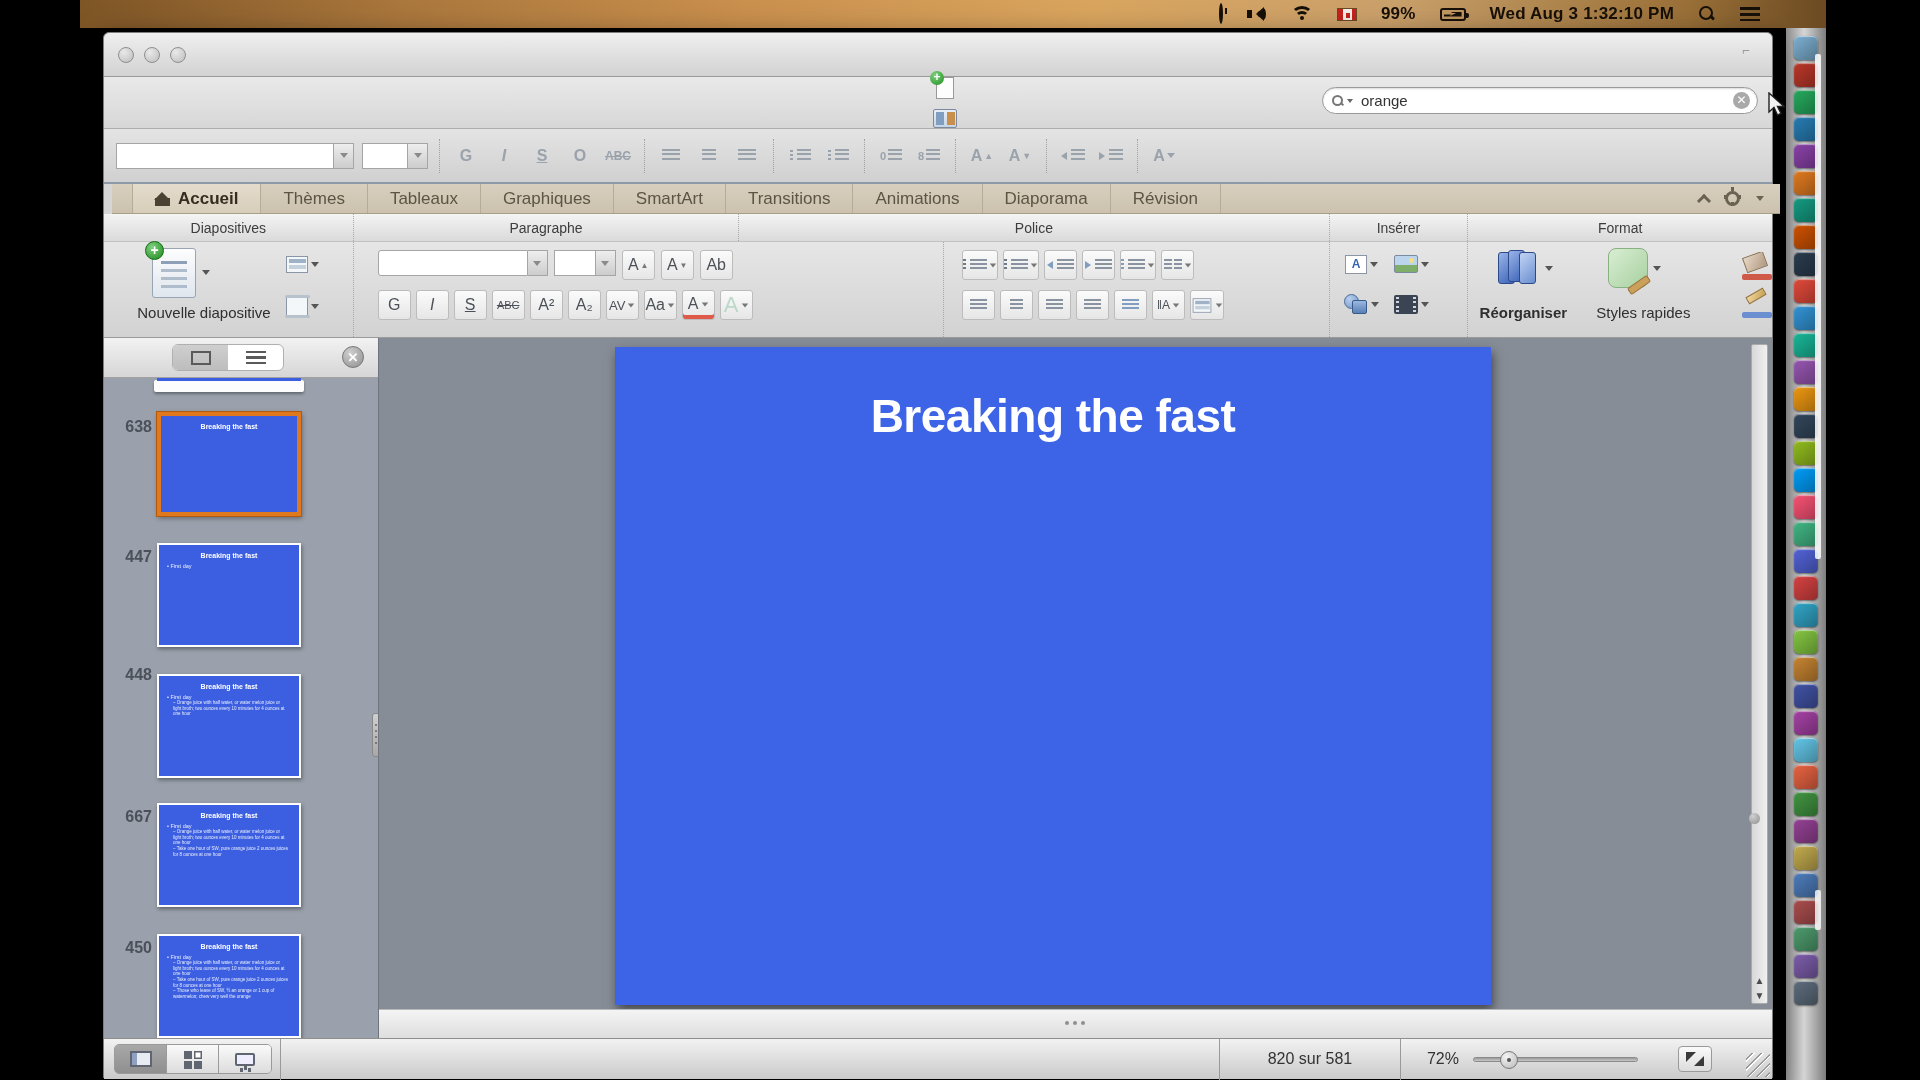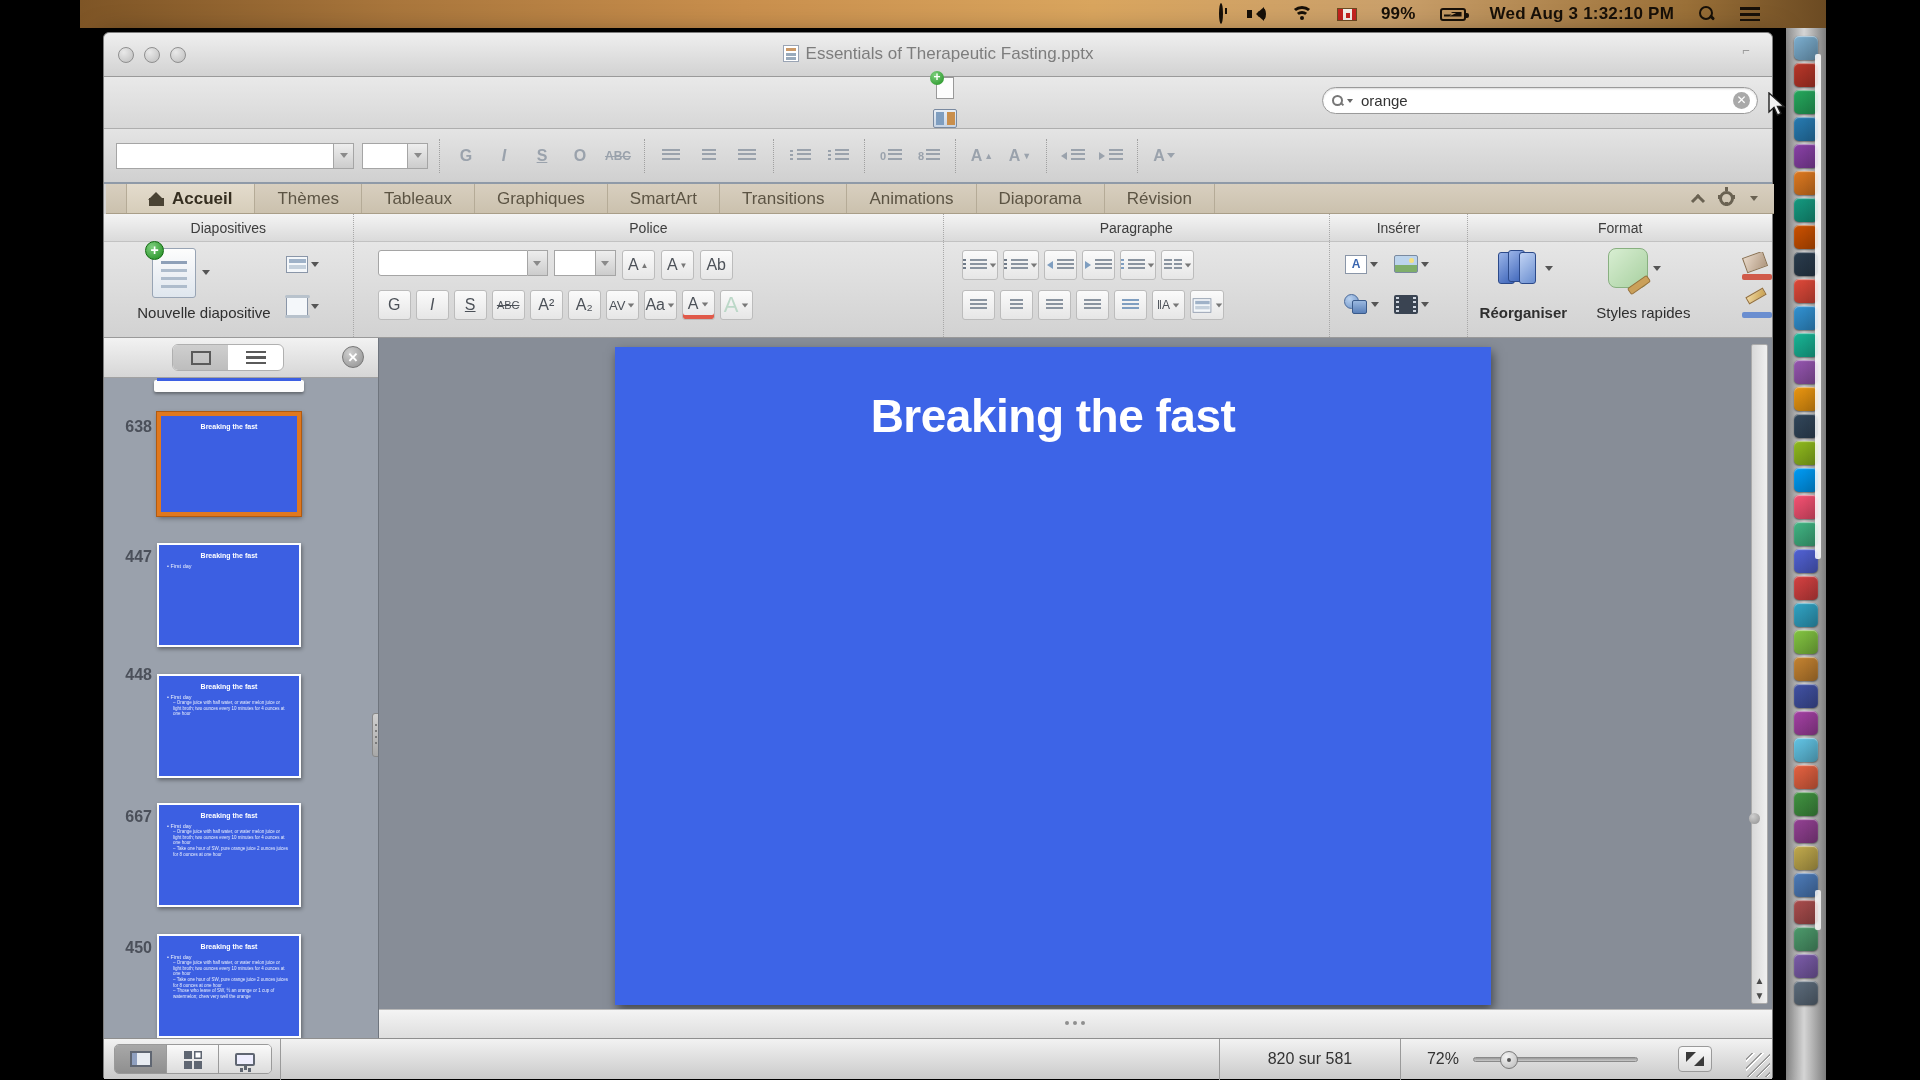--- a/index.html
+++ b/index.html
@@ -120,21 +120,21 @@
   .combo { display:flex; height:26px; }
   .combo .cfield { background:#fff; border:1px solid #a5a5a5; height:100%; }
   .combo .cdrop { width:20px; background:linear-gradient(180deg,#eee,#ccc); border:1px solid #a5a5a5; border-left:none; display:flex; align-items:center; justify-content:center; }
   .combo .cdrop .caret { border-top-color:#8a8a8a; }
   .gbtn { min-width:30px; height:30px; display:flex; align-items:center; justify-content:center; font-size:16px; color:#9aa2ac; font-weight:bold; gap:2px; }
   .glines { width:18px; height:13px; background:repeating-linear-gradient(180deg,#9aa2ac 0 1.8px,transparent 1.8px 4.4px); }
   .glines.short { width:14px; }
   .gsep { width:1px; height:34px; border-left:1px dotted #a0a0a0; margin:0 3px; }
 
   
-  #tabsrow { position:absolute; left:2px; top:151px; width:100%; height:30px;
+  #tabsrow { position:absolute; left:8px; top:151px; width:100%; height:30px;
     background:linear-gradient(180deg,#d8cfbf,#cbc1ae); border-bottom:1px solid #a99e88; display:flex; align-items:stretch; padding-left:20px; }
   .rtab { padding:0 22px; display:flex; align-items:center; gap:8px; font-size:17px; color:#5c5444; border-right:1px solid #b5ab97; }
   .rtab:first-child { border-left:1px solid #b5ab97; }
   .rtab.sel { background:linear-gradient(180deg,#e4dccd,#d6cdba); color:#352e20; font-weight:bold; }
   .house { width:15px; height:13px; position:relative; margin-top:2px; }
   .house::before { content:""; position:absolute; left:0; top:5px; width:15px; height:8px; background:#4a4334; }
   .house::after { content:""; position:absolute; left:-1px; top:-2px; border:8.5px solid transparent; border-bottom:8px solid #4a4334; top:-9px; }
   #tabtools { margin-left:auto; display:flex; align-items:center; gap:16px; padding-right:16px; color:#6a6252; }
   .chev { width:10px; height:10px; border-left:3px solid #6a6252; border-top:3px solid #6a6252; transform:rotate(45deg); margin-top:4px; }
   .geari { width:15px; height:15px; border:3px solid #6a6252; border-radius:50%; position:relative; }
@@ -320,23 +320,20 @@
     <div class="dicon" style="background: linear-gradient(135deg, rgb(128, 96, 176), rgba(0, 0, 0, 0.35)), rgb(128, 96, 176);"></div>
     <div class="dicon" style="background: linear-gradient(135deg, rgb(96, 112, 128), rgba(0, 0, 0, 0.35)), rgb(96, 112, 128);"></div>
   </div>
 
 <div id="win">
 
   <div id="titlebar">
     <span class="tlight" style="left:14px"></span>
     <span class="tlight" style="left:40px"></span>
     <span class="tlight" style="left:66px"></span>
-    <div id="wtitle">
-      <span class="docicon"></span><span>Essentials of Therapeutic Fasting.pptx</span>
-    </div>
     <span id="zoombtn-win">⌐</span>
   </div>
 
   <div id="toolbar">
     <span class="tbtn">
         <span class="art-new"></span>
       </span>
     <span class="tbtn">
         <span class="art-gal"></span>
       </span>
@@ -504,22 +501,22 @@
       </span>
     <span id="tabtools">
       <span class="chev"></span>
       <span class="geari"></span>
       <span class="caret" style="border-top-color:#6a6252"></span>
     </span>
   </div>
 
   <div id="labelsrow">
     <span class="glabel w-diap">Diapositives</span>
+    <span class="glabel w-par">Paragraphe</span>
     <span class="glabel w-pol">Police</span>
-    <span class="glabel w-par">Paragraphe</span>
     <span class="glabel w-ins">Insérer</span>
     <span class="glabel w-fmt" style="border-right:none">Format</span>
   </div>
 
   <div id="ribbon">
 
     <div class="rgroup w-diap">
       <div class="abs" style="left:48px;top:6px;display:flex;align-items:flex-start;gap:6px">
         <span class="newslide-ic"></span>
         <span class="caret" style="margin-top:22px"></span>

